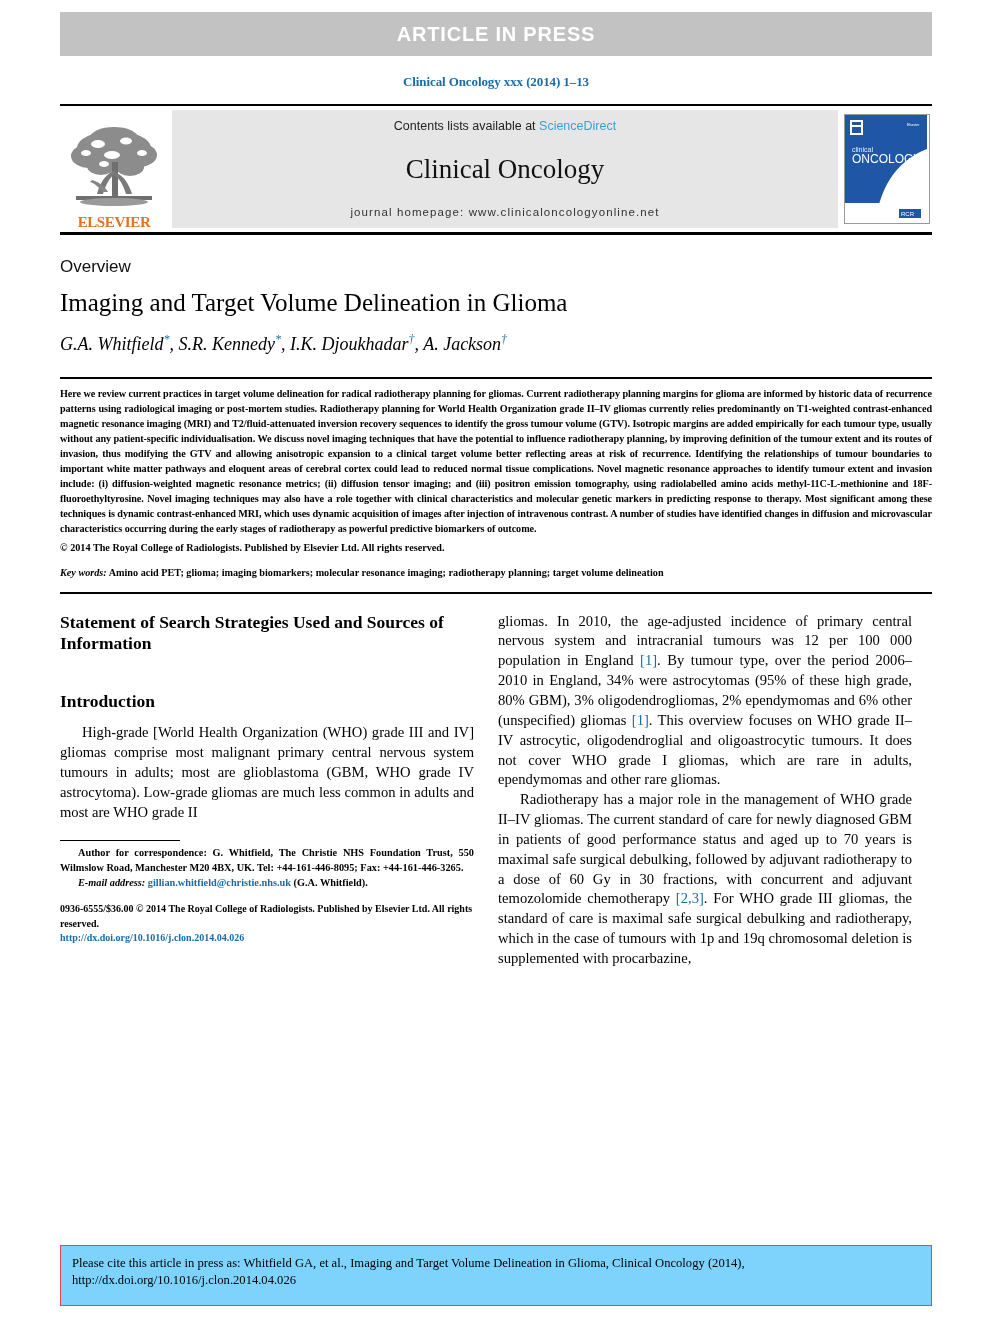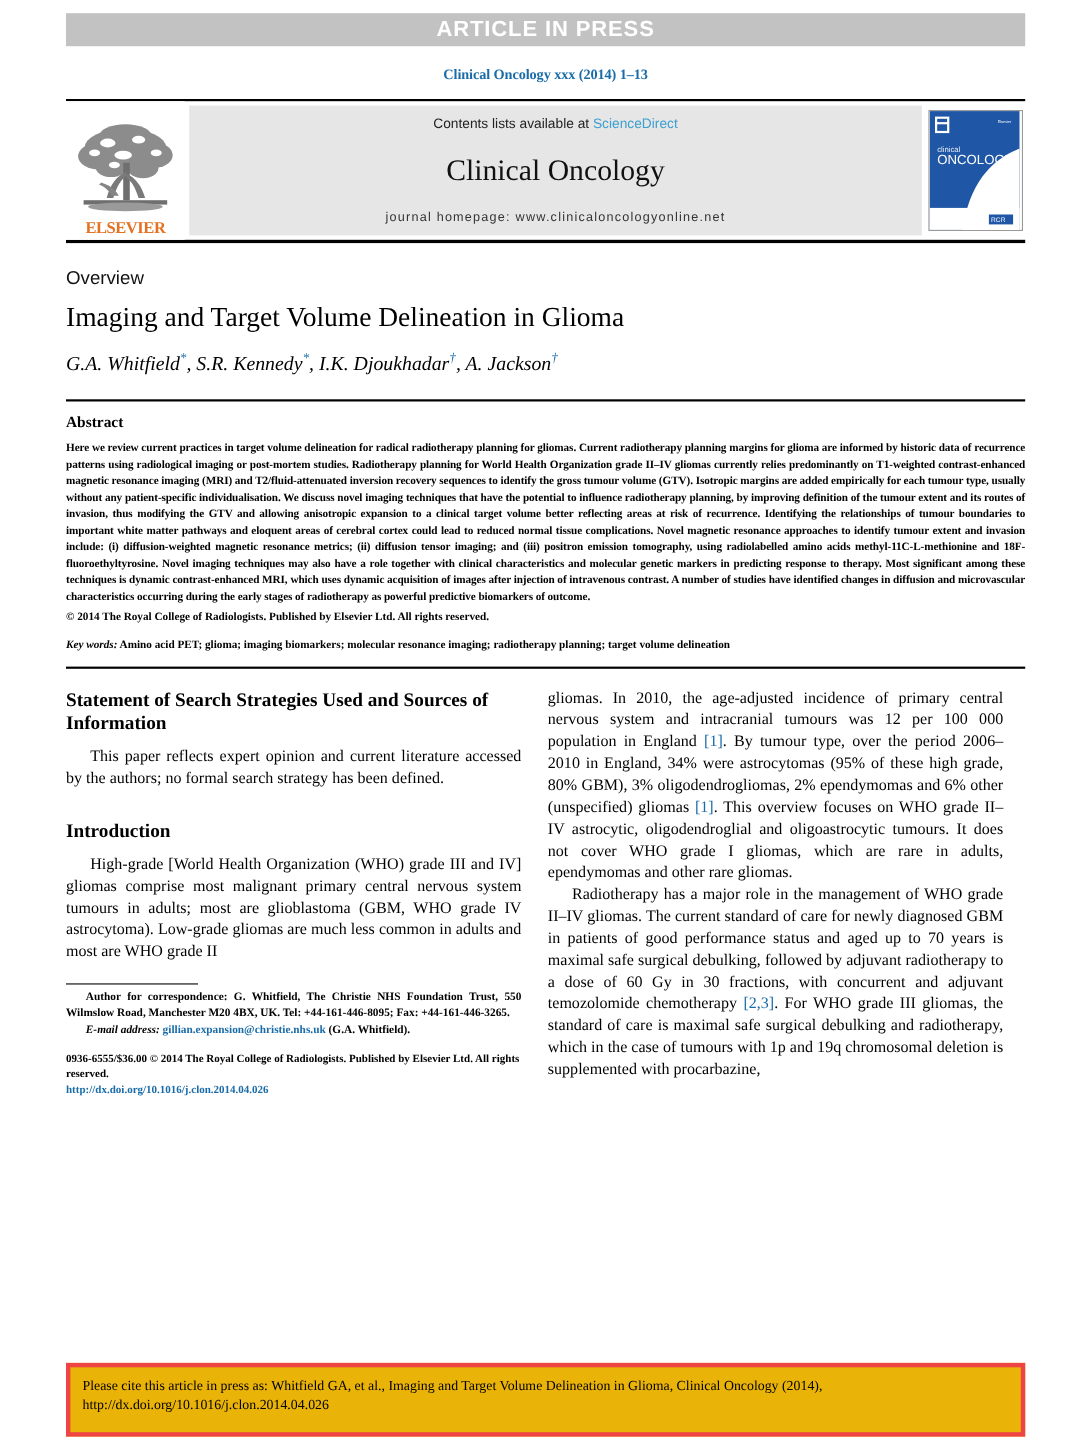--- a/index.html
+++ b/index.html
@@ -13,21 +13,21 @@
     height: 1323px;
     font-family: "Liberation Serif", serif;
     color: #000000;
     position: relative;
     overflow: hidden;
   }
 
   
   .press-banner {
     margin: 12px 60px 0 60px;
-    height: 30px;
+    height: 44px;
     background: #c2c2c2;
     display: flex;
     align-items: center;
     justify-content: center;
   }
   .press-banner-text {
     font-family: "Liberation Sans", sans-serif;
     font-weight: bold;
     font-size: 20px;
     letter-spacing: 0.8px;
@@ -245,22 +245,22 @@
     margin-top: 11px;
   }
   .issn-block .doi { color: #1a6ca8; }
 
   
   .cite-box {
     position: absolute;
     left: 60px;
     right: 60px;
     bottom: 17px;
-    background: #eab308;
-    border: 4px solid #ef4444;
+    background: #7dd3fc;
+    border: 1px solid #ef4444;
     padding: 9px 11px 16px 11px;
     font-family: "Liberation Serif", serif;
     font-size: 12.6px;
     line-height: 1.35;
     color: #000;
   }
 </style>
 </head>
 <body>
 
@@ -336,46 +336,44 @@
   <h1 class="article-title">Imaging and Target Volume Delineation in Glioma</h1>
 
   <div class="authors">
     <span>G.A. Whitfield</span><sup class="aff-mark">*</sup><span>, </span><span>S.R. Kennedy</span><sup class="aff-mark">*</sup><span>, </span><span>I.K. Djoukhadar</span><sup class="aff-mark">†</sup><span>, </span><span>A. Jackson</span><sup class="aff-mark">†</sup>
   </div>
 
 
 
   <div class="rule-thick"></div>
 
-  <div class="abstract-head">Abstract</div>
   <div class="abstract-body">Here we review current practices in target volume delineation for radical radiotherapy planning for gliomas. Current radiotherapy planning margins for glioma are informed by historic data of recurrence patterns using radiological imaging or post-mortem studies. Radiotherapy planning for World Health Organization grade II–IV gliomas currently relies predominantly on T1-weighted contrast-enhanced magnetic resonance imaging (MRI) and T2/fluid-attenuated inversion recovery sequences to identify the gross tumour volume (GTV). Isotropic margins are added empirically for each tumour type, usually without any patient-specific individualisation. We discuss novel imaging techniques that have the potential to influence radiotherapy planning, by improving definition of the tumour extent and its routes of invasion, thus modifying the GTV and allowing anisotropic expansion to a clinical target volume better reflecting areas at risk of recurrence. Identifying the relationships of tumour boundaries to important white matter pathways and eloquent areas of cerebral cortex could lead to reduced normal tissue complications. Novel magnetic resonance approaches to identify tumour extent and invasion include: (i) diffusion-weighted magnetic resonance metrics; (ii) diffusion tensor imaging; and (iii) positron emission tomography, using radiolabelled amino acids methyl-11C-L-methionine and 18F-fluoroethyltyrosine. Novel imaging techniques may also have a role together with clinical characteristics and molecular genetic markers in predicting response to therapy. Most significant among these techniques is dynamic contrast-enhanced MRI, which uses dynamic acquisition of images after injection of intravenous contrast. A number of studies have identified changes in diffusion and microvascular characteristics occurring during the early stages of radiotherapy as powerful predictive biomarkers of outcome.</div>
   <div class="abstract-copy">© 2014 The Royal College of Radiologists. Published by Elsevier Ltd. All rights reserved.</div>
   <div class="keywords">
     <span class="kw-label">Key words:</span><span> Amino acid PET; glioma; imaging biomarkers; molecular resonance imaging; radiotherapy planning; target volume delineation</span>
   </div>
   <div class="rule-thick2"></div>
 
   <div class="columns">
 
     <div class="col">
       <div class="sec-head tight">Statement of Search Strategies Used and Sources of Information</div>
-      <p class="body">This paper reflects expert opinion and current literature accessed by the authors; no formal search strategy has been defined.</p>
 
       <div class="gap-lg"></div>
 
       <div class="sec-head">Introduction</div>
       <p class="body">High-grade [World Health Organization (WHO) grade III and IV] gliomas comprise most malignant primary central nervous system tumours in adults; most are glioblastoma (GBM, WHO grade IV astrocytoma). Low-grade gliomas are much less common in adults and most are WHO grade II</p>
 
       <div class="footnote-rule"></div>
       <div class="footnote">
         <span>Author for correspondence: G. Whitfield, The Christie NHS Foundation Trust, 550 Wilmslow Road, Manchester M20 4BX, UK. Tel: +44-161-446-8095; Fax: +44-161-446-3265.</span>
       </div>
       <div class="footnote">
         <span class="email-label">E-mail address:</span>
-        <a class="mail" href="#">gillian.expansion@christie.nhs.uk</a>
+        <a class="mail" href="#">gillian.whitfield@christie.nhs.uk</a>
         <span>(G.A. Whitfield).</span>
       </div>
 
       <div class="issn-block">
         <div>0936-6555/$36.00 © 2014 The Royal College of Radiologists. Published by Elsevier Ltd. All rights reserved.</div>
         <div class="doi">http://dx.doi.org/10.1016/j.clon.2014.04.026</div>
       </div>
     </div>
 
     <div class="col">

